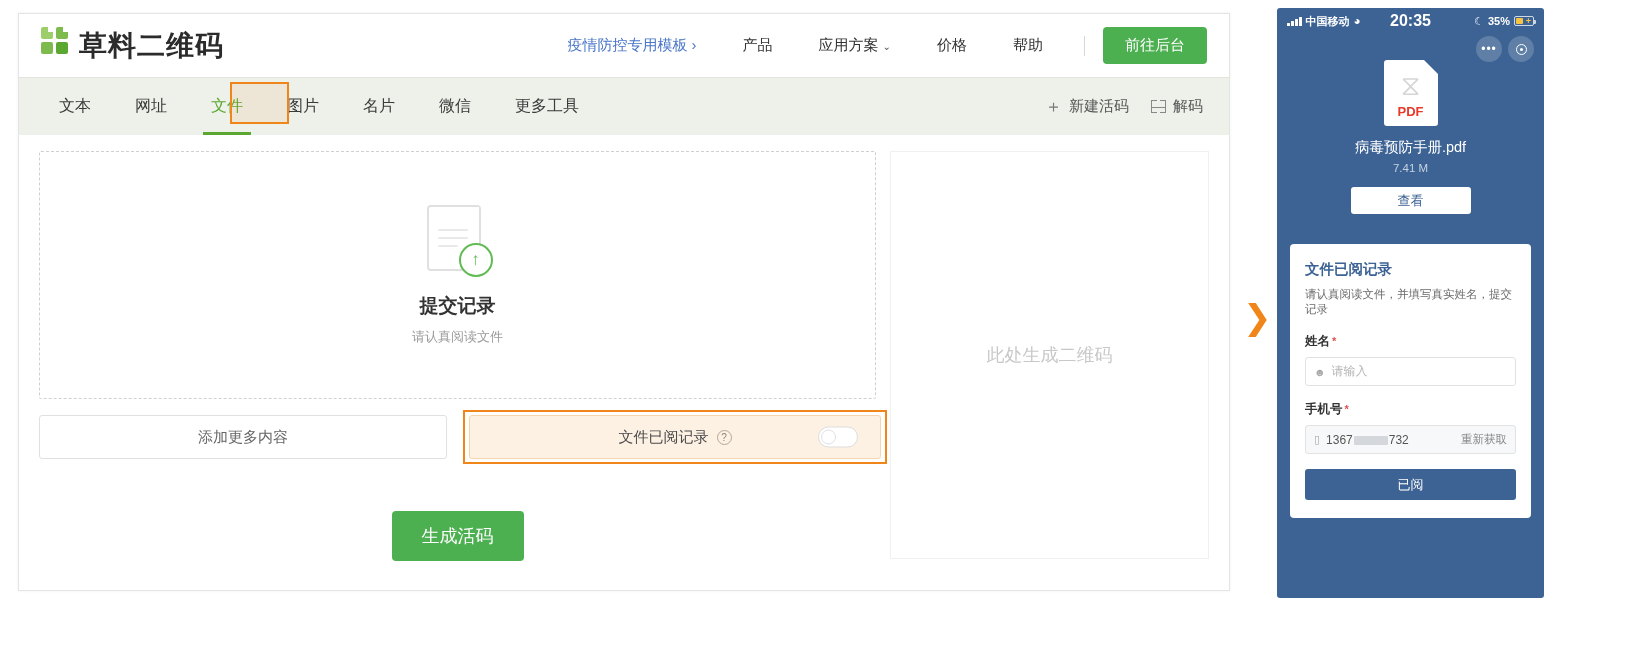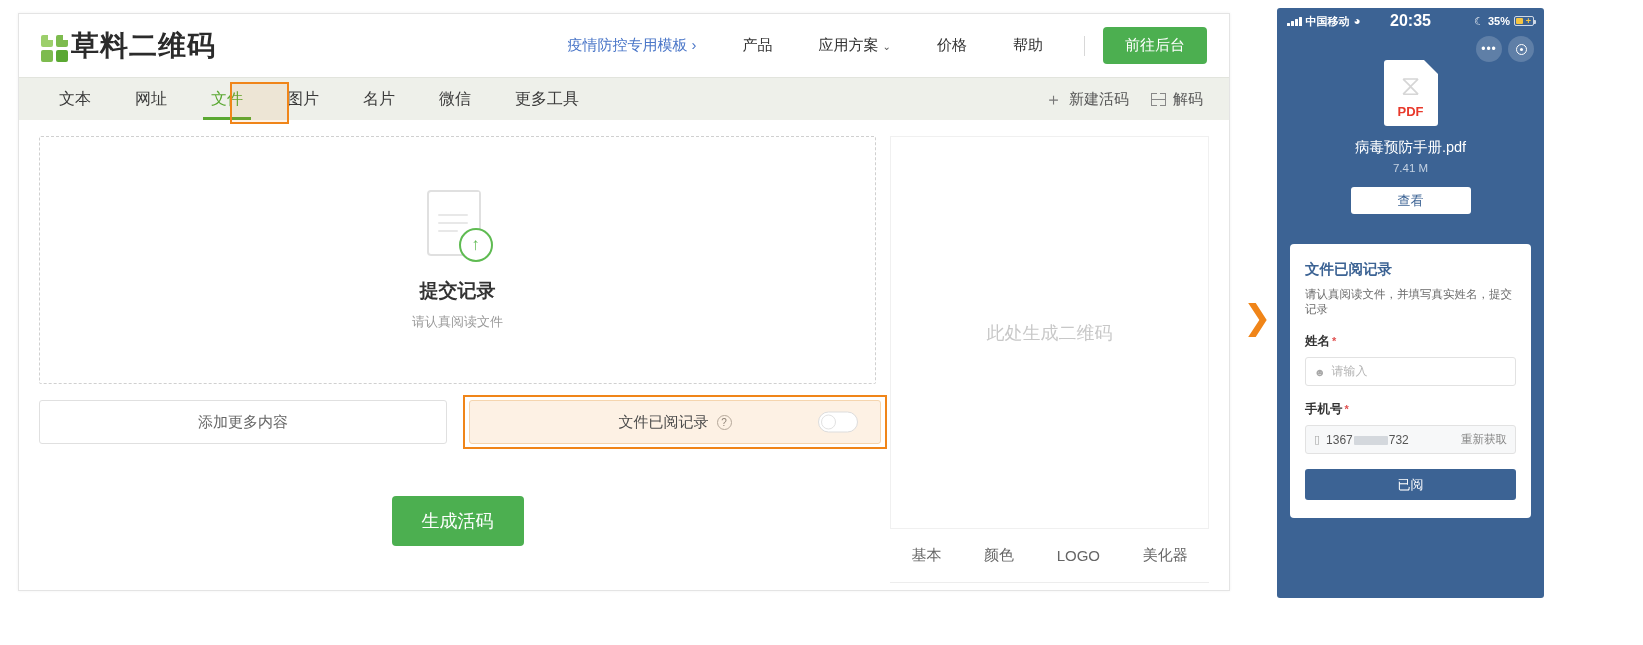--- a/index.html
+++ b/index.html
@@ -18,21 +18,21 @@
     background: #ffffff;
     border: 1px solid #e4e4e4;
     box-shadow: 0 0 3px rgba(0,0,0,0.06);
   }
 
   
   .hdr {
     height: 63px; display: flex; align-items: center;
     padding: 0 22px; background: #fff;
   }
-  .logo-wrap { display: flex; align-items: flex-end; }
+  .logo-wrap { display: flex; align-items: flex-start; gap: 8px; }
   .logo-mark { width: 30px; height: 30px; position: relative; }
   .logo-mark i { position: absolute; display: block; border-radius: 2px; }
   .lm1 { width: 12px; height: 12px; left: 0;  top: 0;  background: #9ccf6b; }
   .lm2 { width: 12px; height: 12px; left: 15px; top: 0; background: #7dbb4e; }
   .lm3 { width: 12px; height: 12px; left: 0; top: 15px; background: #7dbb4e; }
   .lm4 { width: 12px; height: 12px; left: 15px; top: 15px; background: #5aa832; }
   .lm1::after, .lm2::after { content:""; position:absolute; width:5px; height:5px; background:#fff; right:0; top:0;}
   .logo-text { font-size: 28px; font-weight: bold; color: #2b2b2b; letter-spacing: 1px; }
 
   .hdr-nav { margin-left: auto; display: flex; align-items: center; gap: 0; }
@@ -42,21 +42,21 @@
   .hdr-link.promo { color: #4a76c8; }
   .hdr-sep { width: 1px; height: 20px; background: #d8d8d8; margin: 0 18px; }
   .btn-console {
     background: #4caf50; color: #fff; font-size: 15px;
     padding: 9px 22px; border-radius: 4px; cursor: pointer; white-space: nowrap;
   }
   .caret { display:inline-block; font-size: 10px; margin-left: 4px; color:#555; }
 
   
   .tabbar {
-    height: 43px; background: #eef0ea; border-top: 1px solid #e2e4dd;
+    height: 58px; background: #eef0ea; border-top: 1px solid #e2e4dd;
     display: flex; align-items: stretch; padding: 0 18px; position: relative;
   }
   .tab {
     display: flex; align-items: center; padding: 0 22px; font-size: 16px;
     color: #3a3a3a; cursor: pointer; position: relative;
   }
   .tab.active { color: #5aa832; }
   .tab.active::after {
     content: ""; position: absolute; left: 14px; right: 14px; bottom: 0;
     height: 3px; background: #5aa832;
@@ -325,26 +325,20 @@
           </div>
         </div>
 
         <div class="gen-btn-wrap">
           <div class="gen-btn">生成活码</div>
         </div>
       </div>
 
       <div class="qr-col">
         <div class="qr-box">此处生成二维码</div>
-        <div class="qr-tabs">
-          <div class="qr-tab">基本</div>
-          <div class="qr-tab">颜色</div>
-          <div class="qr-tab">LOGO</div>
-          <div class="qr-tab">美化器</div>
-        </div>
       </div>
     </div>
   </div>
 
   <div class="arrow">❯</div>
 
   <div class="phone">
 
     <div class="statusbar">
       <div class="sb-left">

